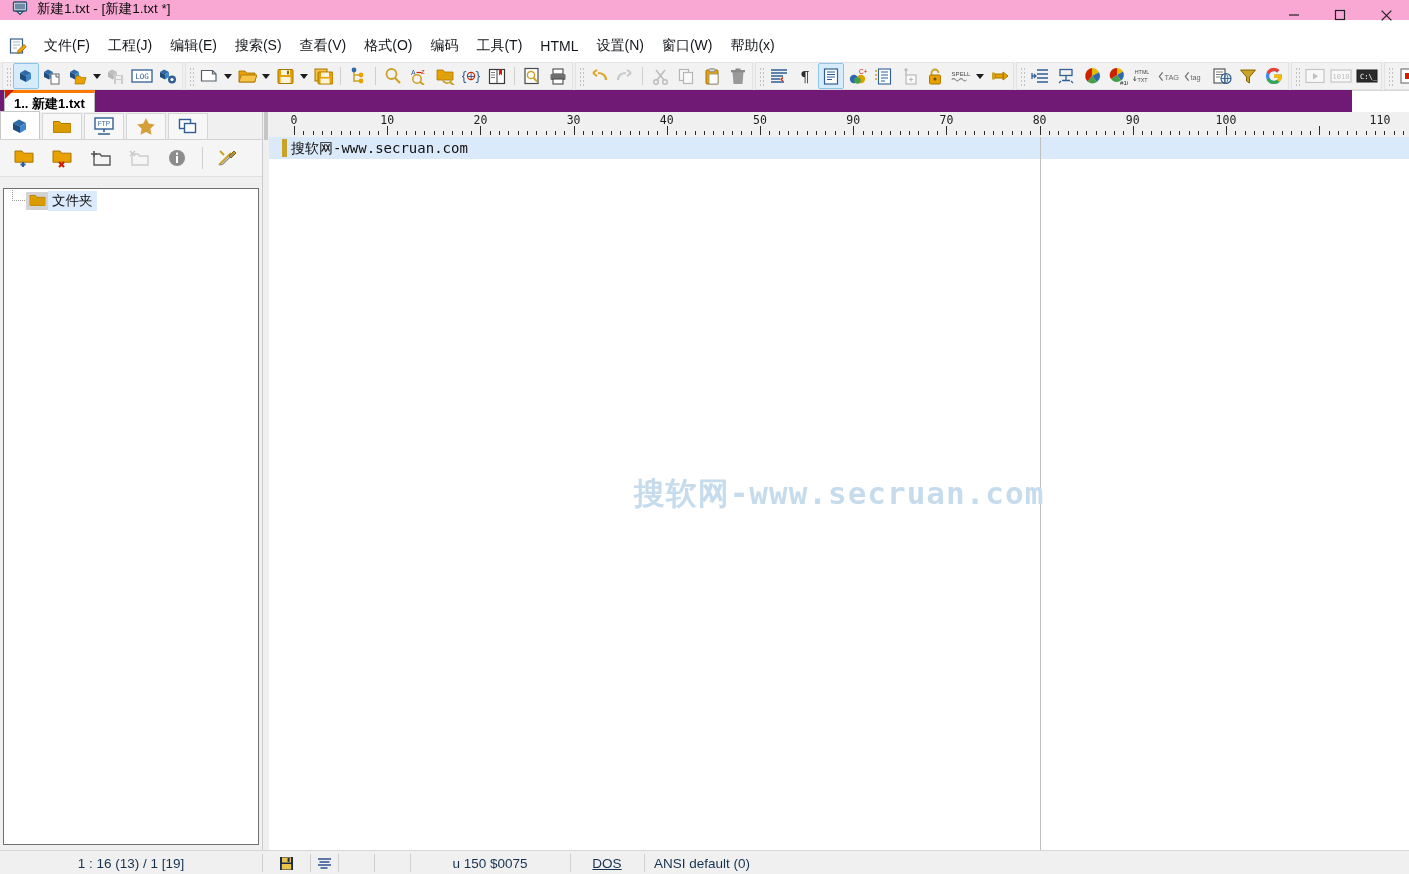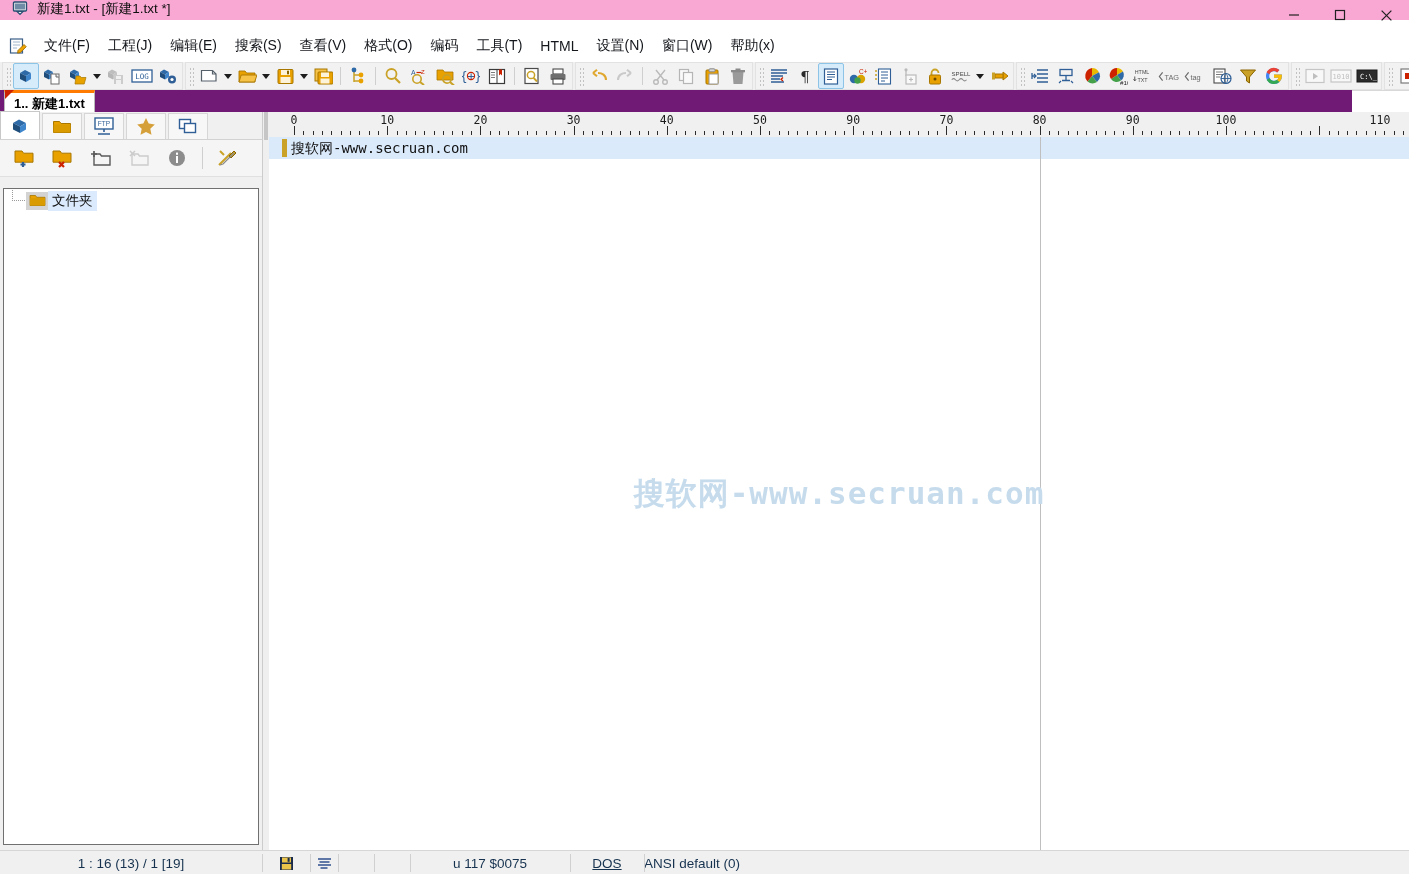--- a/index.html
+++ b/index.html
@@ -819,18 +819,18 @@
           <rect x="8.6" y="2" width="2" height="3.8" fill="#1a2b4a"></rect>
         </svg>
     </div>
     <div class="scell" style="width:28px;border:none;">
       <svg width="15" height="12" viewBox="0 0 15 12">
           <path d="M1 2h13M2.5 5h10M1 8h13M3.5 11h7" stroke="#2f4f8f" stroke-width="1.4"></path>
         </svg>
     </div>
     <div class="scell" style="width:36px;"></div>
     <div class="scell" style="width:36px;"></div>
-    <div class="scell" style="width:160px;">u  117  $0075</div>
+    <div class="scell" style="width:160px;">u  150  $0075</div>
     <div class="scell" style="width:74px;text-decoration:underline;">DOS</div>
-    <div class="scell" style="width:200px;justify-content:flex-start;">ANSI default (0)</div>
+    <div class="scell" style="width:200px;justify-content:flex-start;padding-left:10px;">ANSI default (0)</div>
   </div>
 
 </div>
 
 </body></html>

